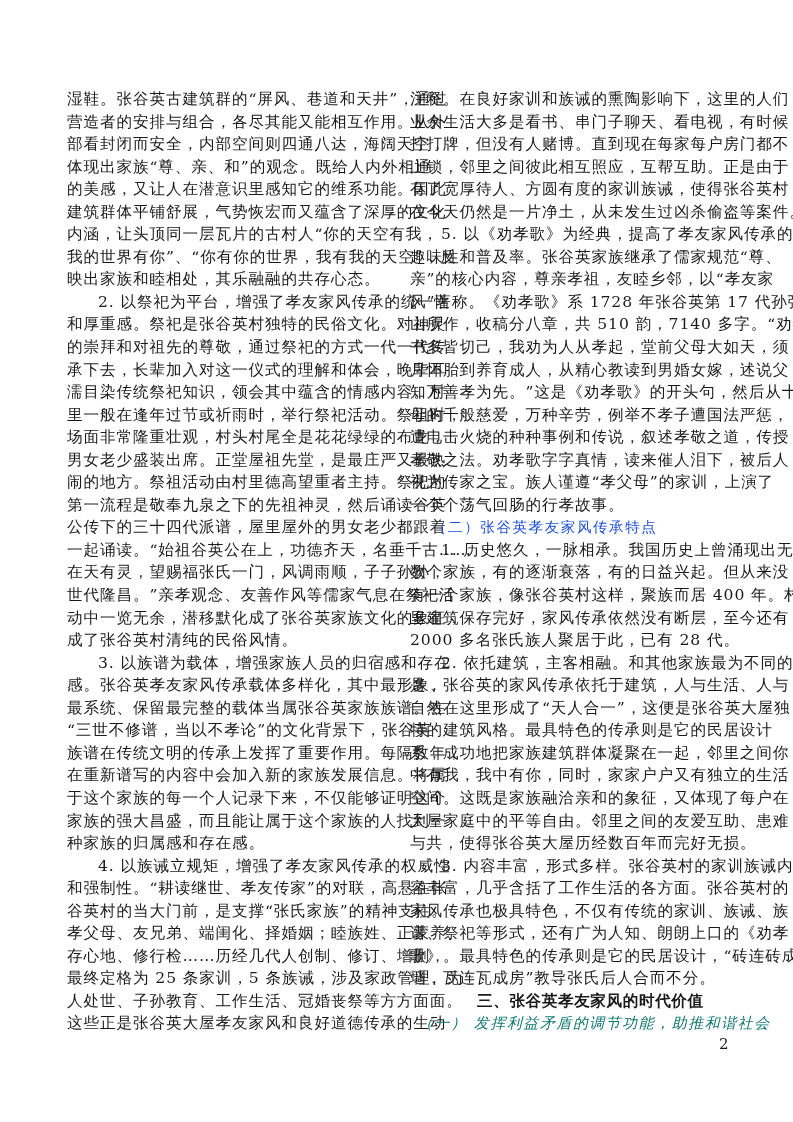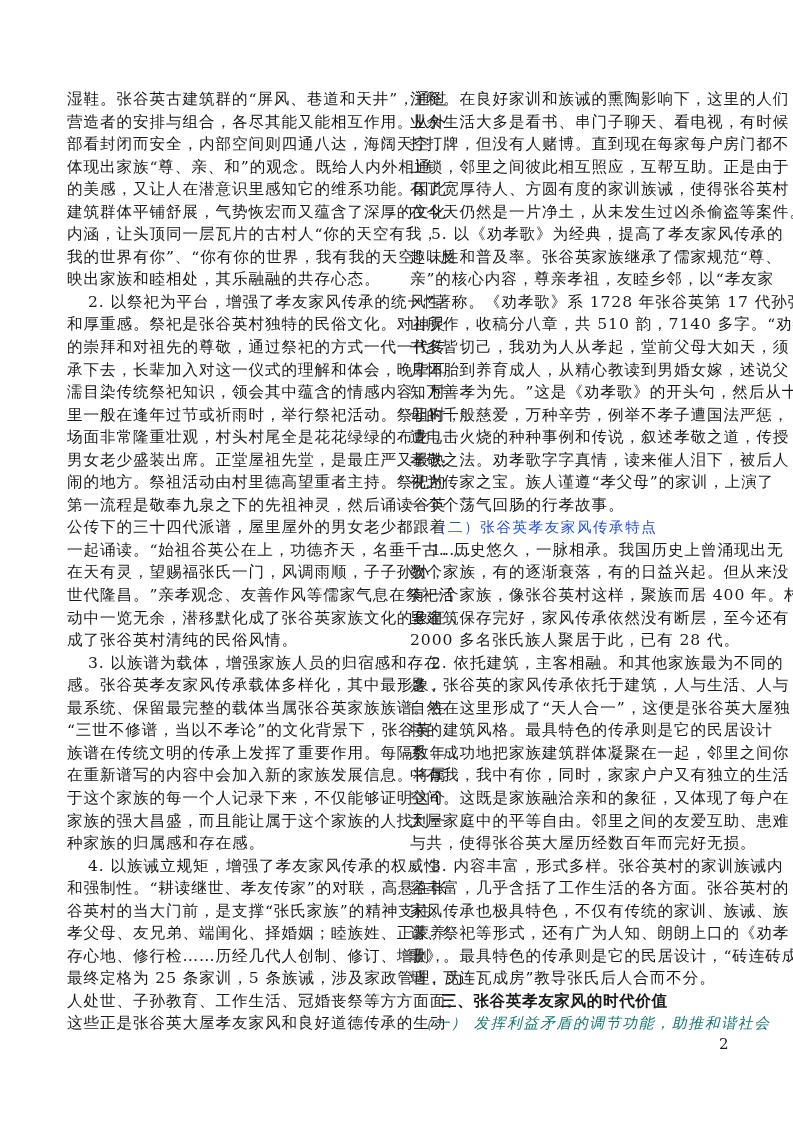--- a/index.html
+++ b/index.html
@@ -4,23 +4,23 @@
 <style>
   html, body { margin: 0; padding: 0; background: #ffffff; }
   body { width: 793px; height: 1122px; position: relative; overflow: hidden;
          font-family: "DejaVu Serif", "Liberation Serif", serif; color: #1a1a1a; }
   .col { position: absolute; top: 88px; width: 318px; font-size: 15.6px; line-height: 22.55px;
          text-align: justify; text-justify: inter-character; letter-spacing: 0.9px; }
   .col-left { left: 67px; }
   .col-right { left: 410px; }
   .line { display: block; white-space: nowrap; height: 22.55px; text-align-last: justify; overflow: visible; }
   .line.last { text-align-last: left; }
-  .indent { padding-left: 21px; }
+  .indent { padding-left: 31px; }
   .heading-sub { font-family: "DejaVu Sans", "Liberation Sans", sans-serif; font-size: 14.5px; padding-left: 22px; text-align-last: left; letter-spacing: 1.6px; color: #1d4ed8; }
-  .heading-main { font-family: "DejaVu Sans", "Liberation Sans", sans-serif; font-weight: bold; padding-left: 31px; text-align-last: left; letter-spacing: 0.6px; }
+  .heading-main { font-family: "DejaVu Sans", "Liberation Sans", sans-serif; font-weight: bold; padding-left: 31px; text-align-last: left; letter-spacing: 0.6px; margin-left: 36px; }
   .heading-italic { font-style: italic; padding-left: 8px; letter-spacing: 1.7px; font-size: 14.8px; color: #0f766e; }
   .page-number { position: absolute; left: 719px; top: 1035px; font-size: 15px; }
 </style>
 </head>
 <body>
 
 <div class="col col-left" id="left-col">
     <span class="line">湿鞋。张谷英古建筑群的“屏风、巷道和天井”，通过</span>
     <span class="line">营造者的安排与组合，各尽其能又能相互作用。从外</span>
     <span class="line">部看封闭而安全，内部空间则四通八达，海阔天空，</span>

